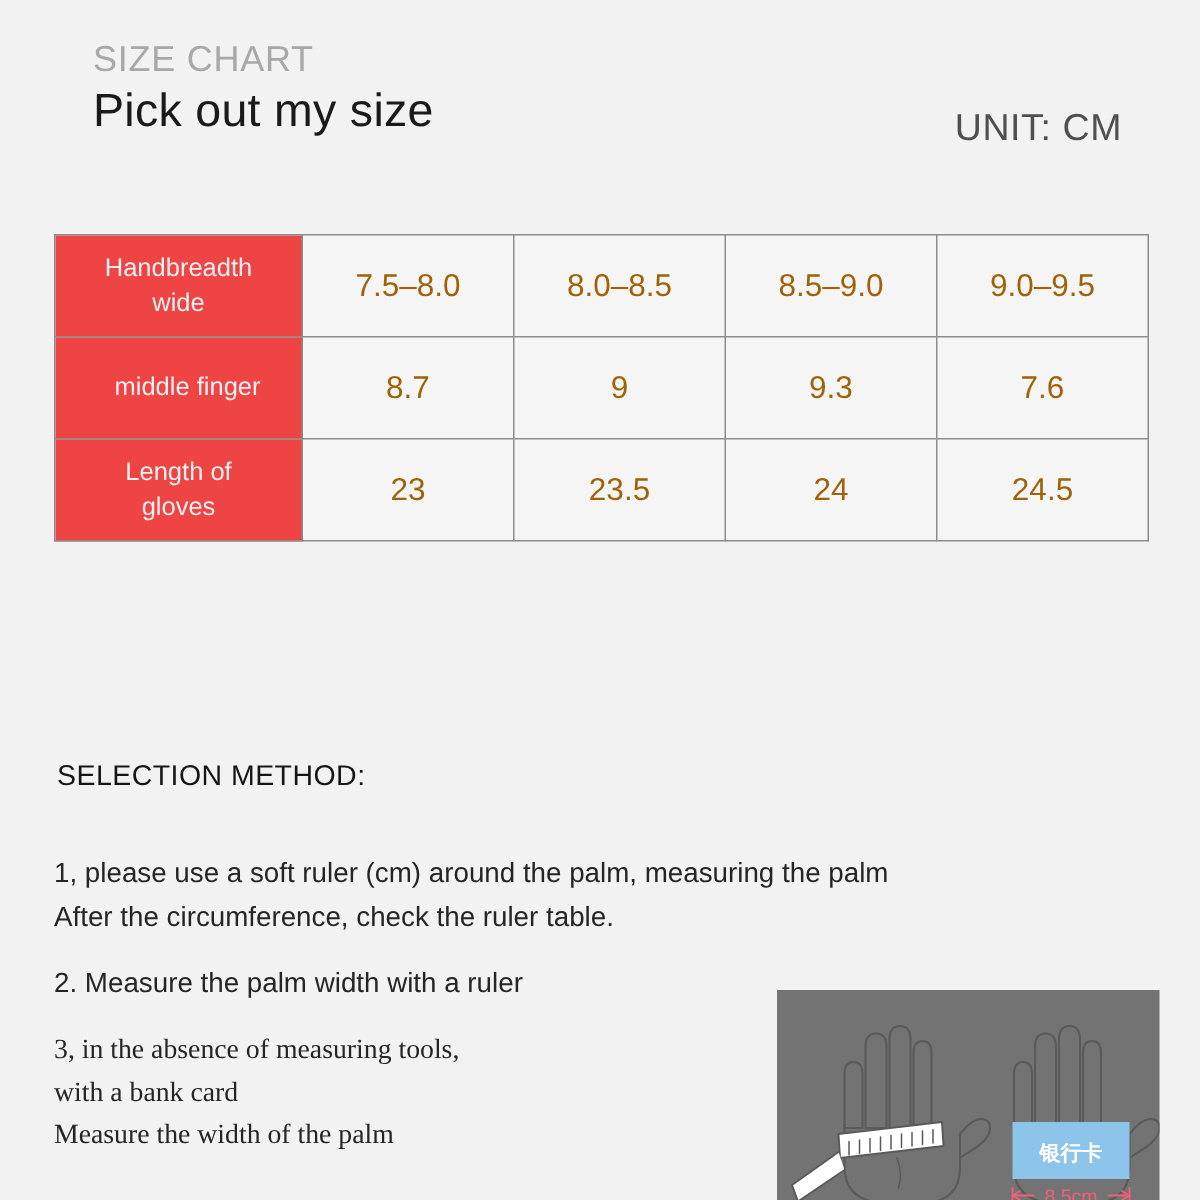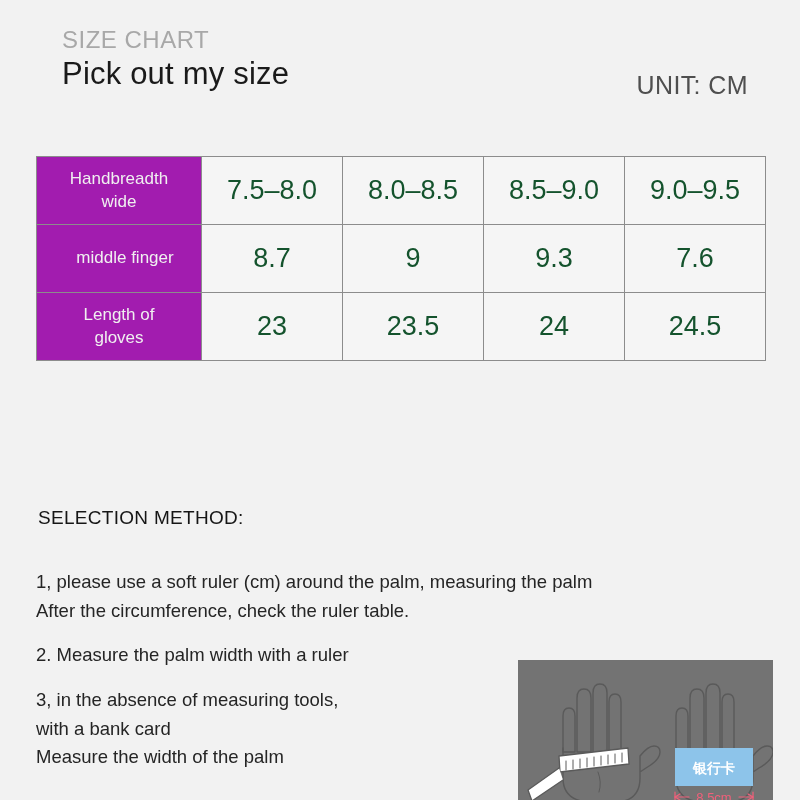--- a/index.html
+++ b/index.html
@@ -75,37 +75,37 @@
     height: 68px;
     letter-spacing: 1px;
   }
   .hdr-size {
     background: #acacac;
     color: #ffffff;
     font-size: 27px;
     height: 68px;
   }
   .row-label {
-    background: #a21caf;
+    background: #ef4444;
     color: #f0f0f0;
     font-size: 17px;
     line-height: 1.3;
     text-align: left;
     padding: 0 0 0 14px;
     height: 67px;
   }
   .row-label.center {
     text-align: center;
     padding-left: 12px;
     margin-left: 32px;
   }
   .cell {
     background: #f5f5f5;
-    color: #14532d;
-    font-size: 27px;
+    color: #a16207;
+    font-size: 21px;
     height: 67px;
   }
 
   
   .method-heading {
     position: absolute;
     left: 38px;
     top: 507px;
     font-size: 19px;
     color: #161616;
@@ -116,21 +116,21 @@
     left: 36px;
     top: 568px;
     width: 745px;
   }
   .step {
     font-size: 18.5px;
     color: #252525;
     line-height: 1.55;
     margin-bottom: 16px;
   }
-  .step:last-child { margin-bottom: 0; }
+  .step:last-child { margin-bottom: 0; font-family: Liberation Serif, serif; }
 
   
   .illustration {
     position: absolute;
     left: 518px;
     top: 660px;
     width: 255px;
     height: 160px;
     background: #737373;
   }

